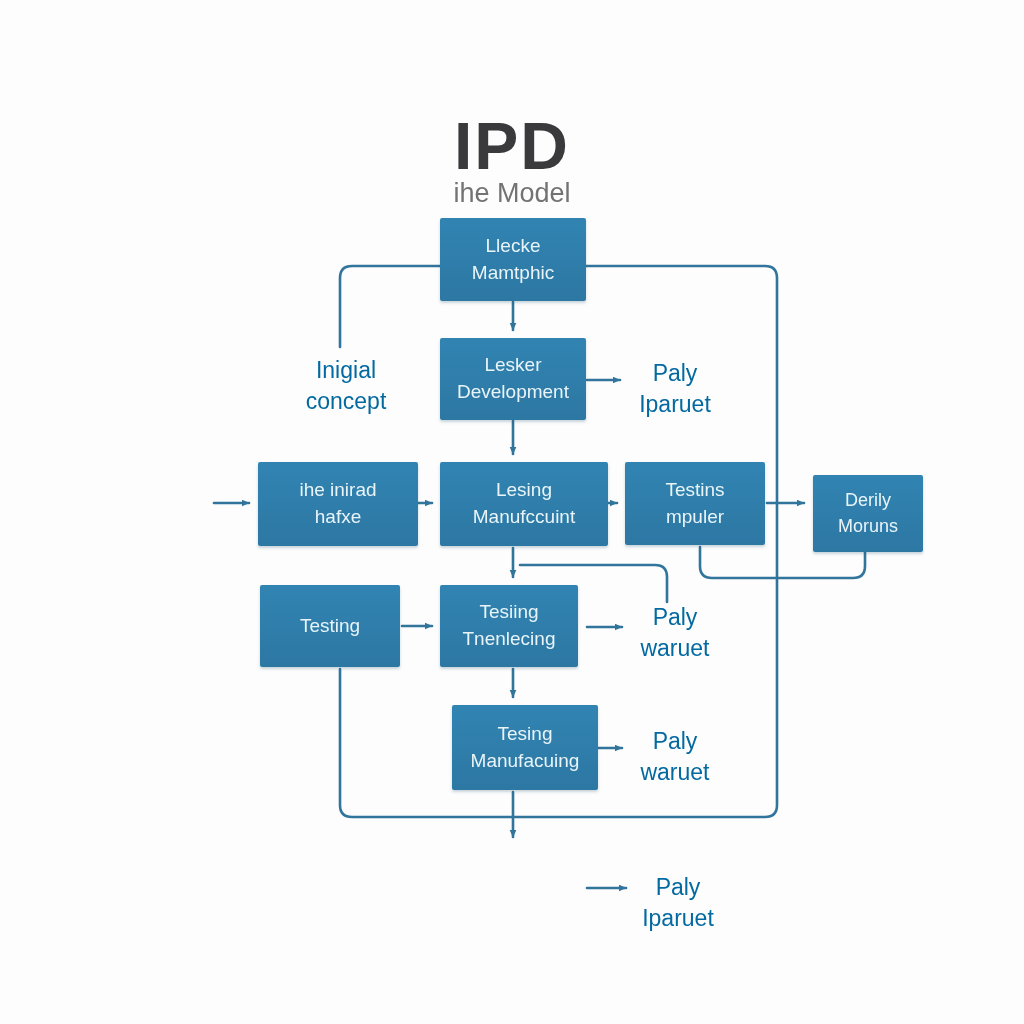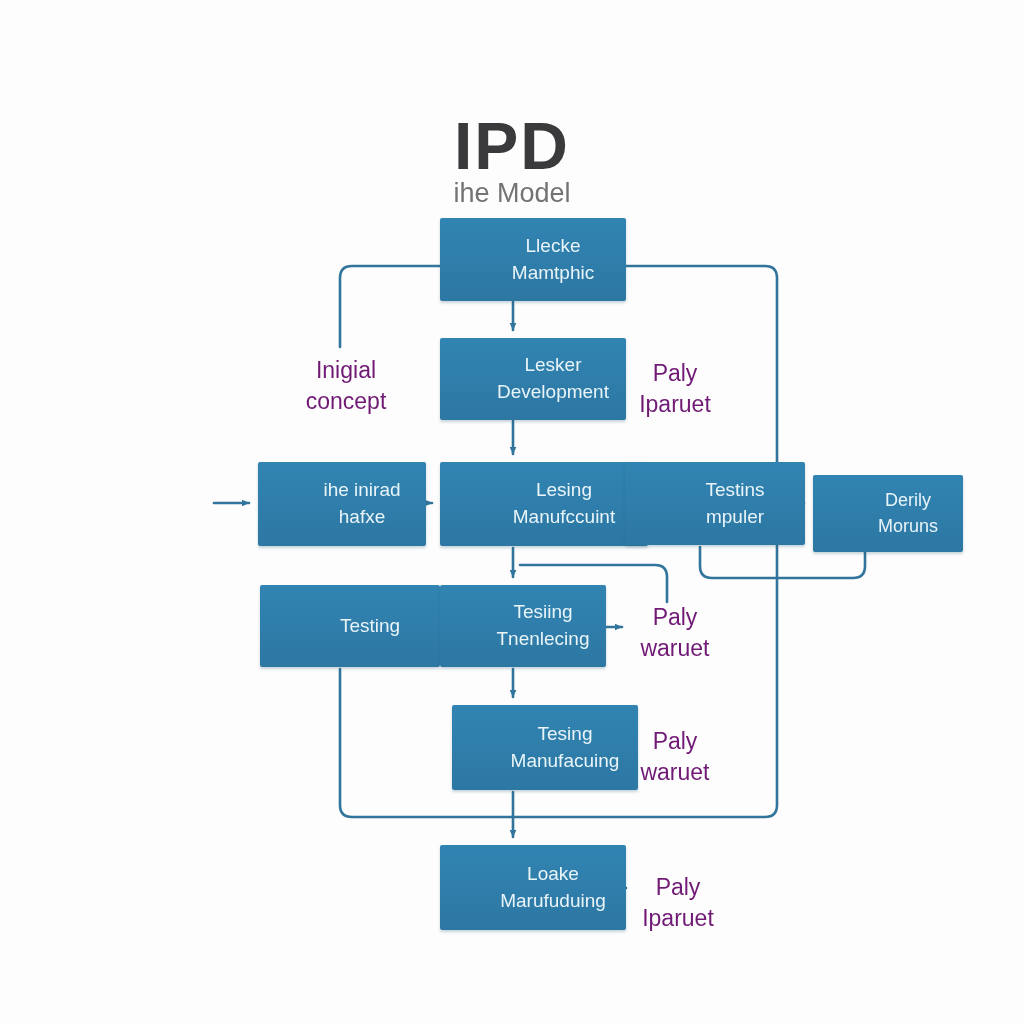--- a/index.html
+++ b/index.html
@@ -14,25 +14,24 @@
   .subtitle{
     position:absolute;left:0;top:178px;width:1024px;text-align:center;
     font-size:27px;font-weight:400;color:#737373;
   }
   .node{
     position:absolute;display:flex;align-items:center;justify-content:center;
     background:linear-gradient(180deg,#3184b2 0%,#2d77a3 100%);
     color:#e9f4f9;text-align:center;white-space:pre-line;
     font-size:19px;line-height:1.4;border-radius:2px;
     box-shadow:0 2px 3px rgba(40,90,120,0.25);
-    padding-left:40px;
   }
   .annotation{
     position:absolute;text-align:center;white-space:pre-line;
-    color:#701a75;font-size:23px;line-height:1.35;
+    color:#0369a1;font-size:23px;line-height:1.35;
   }
   svg.wires{position:absolute;left:0;top:0;}
 </style>
 </head>
 <body>
 
 <div class="canvas">
 
   <svg class="wires" width="1024" height="1024" viewBox="0 0 1024 1024">
     <defs>
@@ -72,42 +71,40 @@
   <div class="title">IPD</div>
   <div class="subtitle">ihe Model</div>
 
   <div class="node" style="left:440px;top:218px;width:146px;height:83px;">Llecke
 Mamtphic</div>
 
   <div class="node" style="left:440px;top:338px;width:146px;height:82px;">Lesker
 Development</div>
 
 
-  <div class="node" style="left:258px;top:462px;width:128px;height:84px;">ihe inirad
+  <div class="node" style="left:258px;top:462px;width:160px;height:84px;">ihe inirad
 hafxe</div>
 
   <div class="node" style="left:440px;top:462px;width:168px;height:84px;">Lesing
 Manufccuint</div>
 
   <div class="node" style="left:625px;top:462px;width:140px;height:83px;">Testins
 mpuler</div>
 
   <div class="node" style="left:813px;top:475px;width:110px;height:77px;font-size:18px;">Derily
 Moruns</div>
 
   <div class="node" style="left:260px;top:585px;width:140px;height:82px;">Testing</div>
 
-  <div class="node" style="left:440px;top:585px;width:126px;height:82px;">Tesiing
+  <div class="node" style="left:440px;top:585px;width:138px;height:82px;">Tesiing
 Tnenlecing</div>
 
   <div class="node" style="left:440px;top:705px;width:146px;height:85px;margin-left:12px;">Tesing
 Manufacuing</div>
 
-  <div class="node" style="left:440px;top:845px;width:146px;height:85px;">Loake
-Marufuduing</div>
 
   <div class="annotation" style="left:280px;top:355px;width:132px;">Inigial
 concept</div>
 
   <div class="annotation" style="left:615px;top:358px;width:120px;">Paly
 Iparuet</div>
 
   <div class="annotation" style="left:615px;top:602px;width:120px;">Paly
 waruet</div>
 

